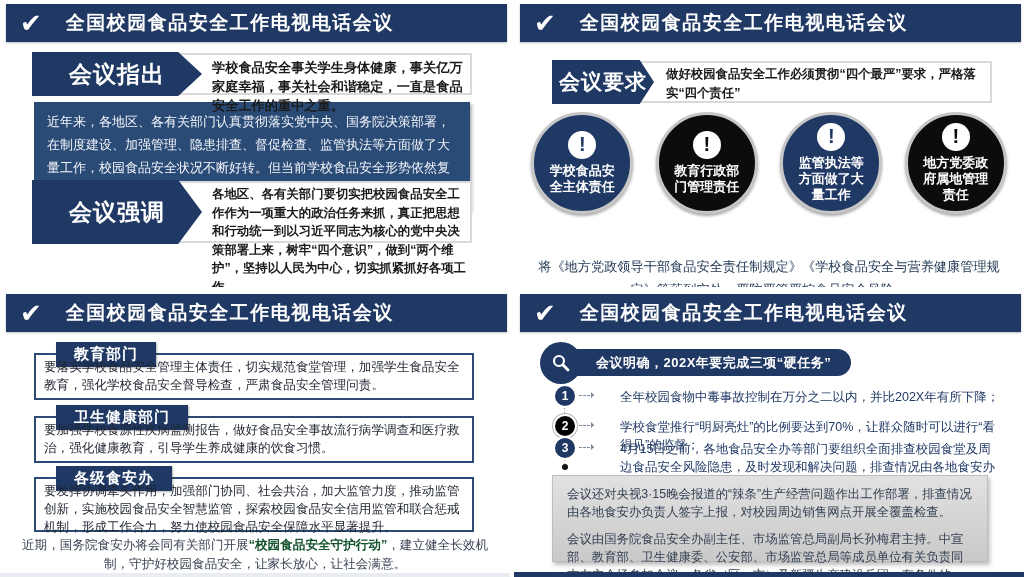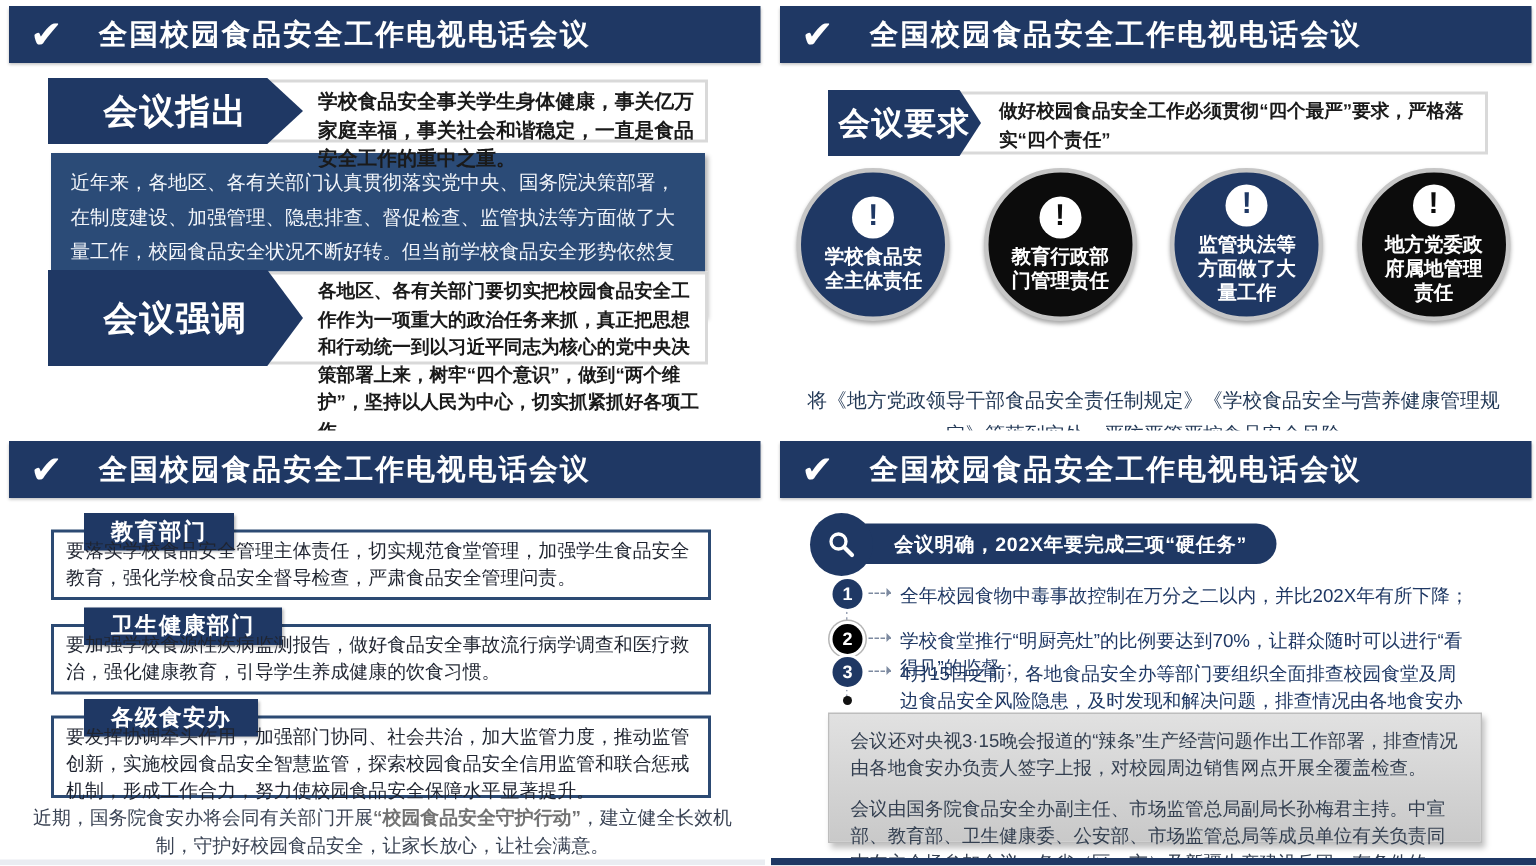--- a/index.html
+++ b/index.html
@@ -42,37 +42,37 @@
           line-height:1.75;color:#243a57;margin-top:23px;}
 
   .sec{position:absolute;left:34px;width:440px;}
   .sec .lbl{position:absolute;left:22px;top:0;background:#1f3864;color:#fff;font-size:15px;
             font-weight:bold;padding:3px 18px;z-index:2;letter-spacing:1px;box-shadow:1px 1px 2px rgba(0,0,0,.3);}
   .sec .sbox{position:absolute;left:0;right:0;top:11px;bottom:0;border:2px solid #2c4a73;background:#fff;}
   .sec .stxt{position:absolute;left:10px;right:6px;top:17px;font-size:12.6px;color:#1f2430;
              line-height:1.42;z-index:2;}
   .blfoot{position:absolute;left:12px;right:12px;top:246px;text-align:center;font-size:12.6px;
           line-height:1.5;color:#3a4354;}
-  .hl{color:#737373;font-weight:bold;}
+  .hl{color:#14532d;font-weight:bold;}
 
   .mag{position:absolute;left:26px;top:52px;width:42px;height:42px;border-radius:50%;background:#1f3864;
        display:flex;align-items:center;justify-content:center;z-index:2;}
   .pill{position:absolute;left:46px;top:59px;height:27px;background:#1f3864;border-radius:14px;
         color:#fff;font-size:13px;font-weight:bold;display:flex;align-items:center;
         padding:0 20px 0 36px;letter-spacing:.5px;text-align:center;}
   .titem{position:absolute;left:41px;display:flex;align-items:flex-start;}
   .num{width:20px;height:20px;border-radius:50%;color:#fff;font-size:12px;font-weight:bold;
        display:flex;align-items:center;justify-content:center;z-index:2;flex:none;
        box-shadow:0 0 0 2px #fff;}
   .num.navy{background:#1f3864;}
   .num.black{background:#000;box-shadow:0 0 0 2px #fff,0 0 0 3px #b5b5b5;}
   .darr{width:15px;margin:9px 6px 0 4px;border-top:1.5px dashed #7d8aa0;position:relative;flex:none;}
   .darr::after{content:"";position:absolute;right:-3px;top:-4.5px;border:3.5px solid transparent;
                border-left-color:#7d8aa0;}
-  .itxt{font-size:12.5px;color:#1f3864;line-height:1.45;width:380px;margin-top:2px;}
+  .itxt{font-size:12.5px;color:#1f3864;line-height:1.45;width:380px;margin-top:2px;margin-left:20px;}
   .vline{position:absolute;left:50px;top:106px;height:70px;border-left:1.5px dashed #9aa3b5;}
   .enddot{position:absolute;left:48px;top:174px;width:6px;height:6px;border-radius:50%;background:#111;}
   .gpanel{position:absolute;left:38px;right:36px;top:185px;bottom:10px;
           background:linear-gradient(180deg,#e1e1e1,#c9c9c9);border:1px solid #bdbdbd;
           box-shadow:2px 3px 4px rgba(0,0,0,.25);padding:10px 14px;box-sizing:border-box;}
   .gpanel p{margin:0 0 9px 0;font-size:12.4px;color:#333f50;line-height:1.45;}
 
   .strip-left{position:absolute;left:0;top:573px;width:510px;height:4px;background:#e9ecf1;}
   .strip-right{position:absolute;left:514px;top:572px;width:510px;height:5px;background:#1f3864;}
 </style>

